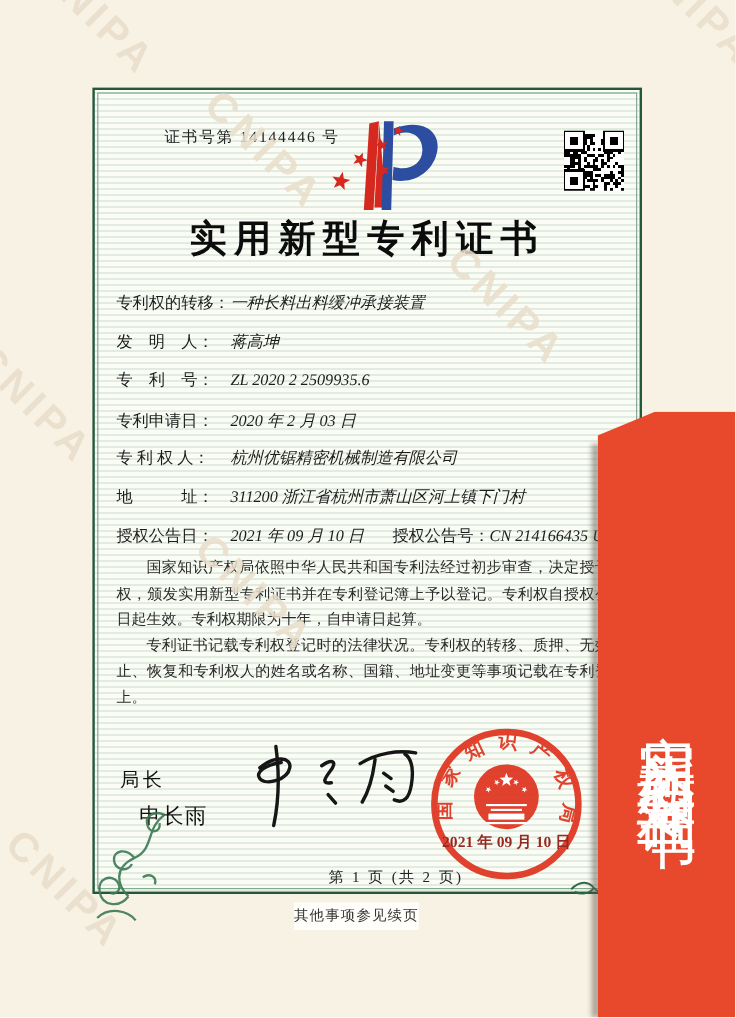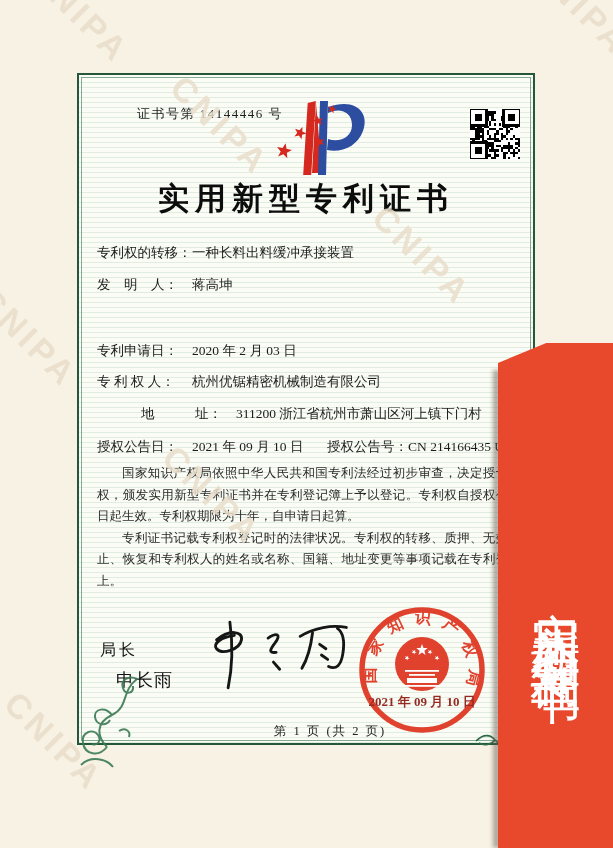--- a/index.html
+++ b/index.html
@@ -24,23 +24,23 @@
            #fbfcf5;}
   .frame-inner{position:absolute;inset:2px;border:1px solid #84aa92;pointer-events:none;}
   .cert-no{position:absolute;left:18px;top:30px;font-size:13px;letter-spacing:1.5px;color:#1d1d1d;margin-left:40px;}
   .logo{position:absolute;left:183px;top:20px;width:110px;height:86px;}
   .qr{position:absolute;left:391px;top:34px;width:50px;height:50px;background:#fff;}
   .title{position:absolute;left:0;top:103px;width:100%;text-align:center;
          font-size:31px;font-weight:bold;letter-spacing:6px;color:#0c0c0c;}
   .row{position:absolute;left:18px;width:432px;font-size:13.5px;line-height:18px;
        white-space:nowrap;color:#1c1c1c;}
   .row .lbl{display:inline-block;min-width:95px;}
-  .row .val{display:inline-block;}
+  .row .val{display:inline-block;font-style:italic;}
   .r0{top:169px;} .r1{top:201px;} .r2{top:233px;} .r3{top:267px;}
-  .r4{top:298px;} .r5{top:330px;margin-left:44px;} .r6{top:363px;}
+  .r4{top:298px;} .r5{top:330px;} .r6{top:363px;}
   .pair2{position:absolute;left:230px;top:0;}
   .legal{position:absolute;left:18px;top:388px;width:437px;font-size:12.5px;
          line-height:21.5px;text-align:justify;color:#2a2a2a;}
   .legal p{margin:0;text-indent:2em;}
   .sig-title{position:absolute;left:21px;top:565px;font-family:"Liberation Sans",sans-serif;
              font-size:16px;letter-spacing:3px;color:#111;}
   .sig-name{position:absolute;left:37px;top:593px;font-family:Liberation Mono, monospace;
             font-size:18px;letter-spacing:1px;color:#111;}
   .signature{position:absolute;left:118px;top:540px;width:160px;height:80px;}
   .seal{position:absolute;left:274px;top:527px;width:138px;height:138px;opacity:.93;z-index:4;}
@@ -237,20 +237,21 @@
         <rect x="14" y="0" width="7" height="7" fill="none" stroke="#000" stroke-width="1"></rect>
         <rect x="16" y="2" width="3" height="3" fill="#000"></rect>
         <rect x="0" y="14" width="7" height="7" fill="none" stroke="#000" stroke-width="1"></rect>
         <rect x="2" y="16" width="3" height="3" fill="#000"></rect>
       </svg>
 
     <div class="title">实用新型专利证书</div>
 
     <div class="row r0"><span class="lbl">专利权的转移：</span><span class="val">一种长料出料缓冲承接装置</span></div>
     <div class="row r1"><span class="lbl">发　明　人：</span><span class="val">蒋高坤</span></div>
+    <div class="row r2"><span class="lbl">专　利　号：</span><span class="val">ZL 2020 2 2509935.6</span></div>
     <div class="row r3"><span class="lbl">专利申请日：</span><span class="val">2020 年 2 月 03 日</span></div>
     <div class="row r4"><span class="lbl">专 利 权 人：</span><span class="val">杭州优锯精密机械制造有限公司</span></div>
     <div class="row r5"><span class="lbl">地　　　址：</span><span class="val">311200 浙江省杭州市萧山区河上镇下门村</span></div>
     <div class="row r6">
       <span class="lbl">授权公告日：</span><span class="val">2021 年 09 月 10 日</span>
       <span class="pair2"><span class="lbl" style="min-width:0">授权公告号：</span><span class="val">CN 214166435 U</span></span>
     </div>
 
     <div class="legal">
       <p>国家知识产权局依照中华人民共和国专利法经过初步审查，决定授予专利权，颁发实用新型专利证书并在专利登记簿上予以登记。专利权自授权公告之日起生效。专利权期限为十年，自申请日起算。</p>
@@ -309,19 +310,20 @@
       <path d="M14,92 C24,82 40,86 46,94"></path>
       <path d="M52,58 C58,54 64,58 62,64"></path>
     </svg>
 
     <svg class="curl-br" viewBox="0 0 32 18" fill="none" stroke="#2f6a47" stroke-width="1.6">
       <path d="M2,10 C10,2 17,4 21,9 C25,14 30,11 29,6"></path>
       <path d="M21,9 C17,14 10,15 5,12"></path>
     </svg>
   </div>
 
+  <div class="footer-note">其他事项参见续页</div>
 
   <div class="banner-shadow"></div>
   <div class="banner" id="banner" style="background: rgb(232, 73, 44);">
     <div class="banner-text">实用新型专利证书</div>
   </div>
 
 </div>
 
 </body></html>

